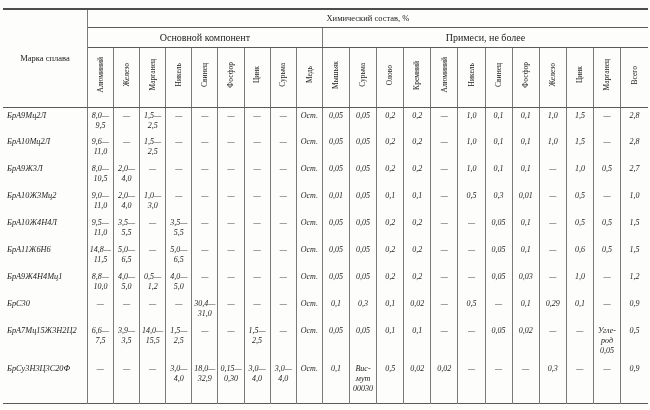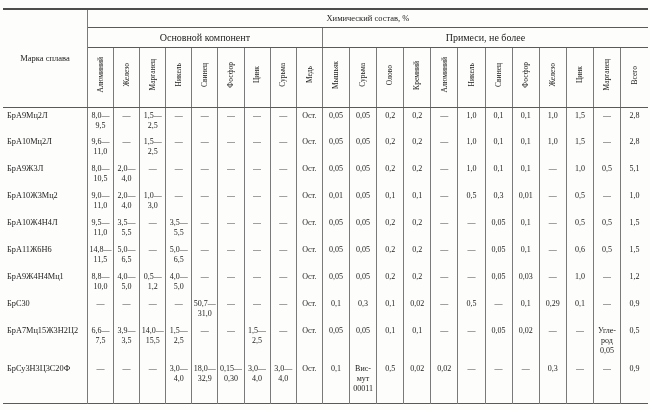--- a/index.html
+++ b/index.html
@@ -36,21 +36,21 @@
   th.vert { height: 60px; text-align: center; vertical-align: middle; padding: 2px 0; }
   th.vert span {
     display: inline-block;
     writing-mode: vertical-rl;
     transform: rotate(180deg);
     font-size: 7.5px;
     line-height: 1;
     white-space: nowrap;
     max-height: 56px;
   }
-  tbody tr { height: 27px; }
+  tbody tr { height: 27px; font-style: italic; }
   tbody tr:nth-child(9)  { height: 38px; margin-top: 24px; }
   tbody tr:nth-child(10) { height: 42px; margin-top: 43px; }
   tbody td {
     vertical-align: top;
     text-align: center;
     font-size: 8px;
     line-height: 1.25;
     padding-top: 3px;
     white-space: pre-line;
   }
@@ -193,21 +193,21 @@
           <td>0,05</td>
           <td>0,2</td>
           <td>0,2</td>
           <td>—</td>
           <td>1,0</td>
           <td>0,1</td>
           <td>0,1</td>
           <td>—</td>
           <td>1,0</td>
           <td>0,5</td>
-          <td>5,1</td>
+          <td>2,7</td>
         </tr>
         <tr>
           <td class="grade">БрА10Ж3Мц2</td>
           <td>9,0—
 11,0</td>
           <td>2,0—
 4,0</td>
           <td>1,0—
 3,0</td>
           <td>—</td>
@@ -310,21 +310,21 @@
           <td>1,0</td>
           <td>—</td>
           <td>1,2</td>
         </tr>
         <tr>
           <td class="grade">БрС30</td>
           <td>—</td>
           <td>—</td>
           <td>—</td>
           <td>—</td>
-          <td>50,7—
+          <td>30,4—
 31,0</td>
           <td>—</td>
           <td>—</td>
           <td>—</td>
           <td>Ост.</td>
           <td>0,1</td>
           <td>0,3</td>
           <td>0,1</td>
           <td>0,02</td>
           <td>—</td>
@@ -379,21 +379,21 @@
           <td>0,15—
 0,30</td>
           <td>3,0—
 4,0</td>
           <td>3,0—
 4,0</td>
           <td>Ост.</td>
           <td>0,1</td>
           <td>Вис-
 мут
-00011</td>
+00030</td>
           <td>0,5</td>
           <td>0,02</td>
           <td>0,02</td>
           <td>—</td>
           <td>—</td>
           <td>—</td>
           <td>0,3</td>
           <td>—</td>
           <td>—</td>
           <td>0,9</td>

